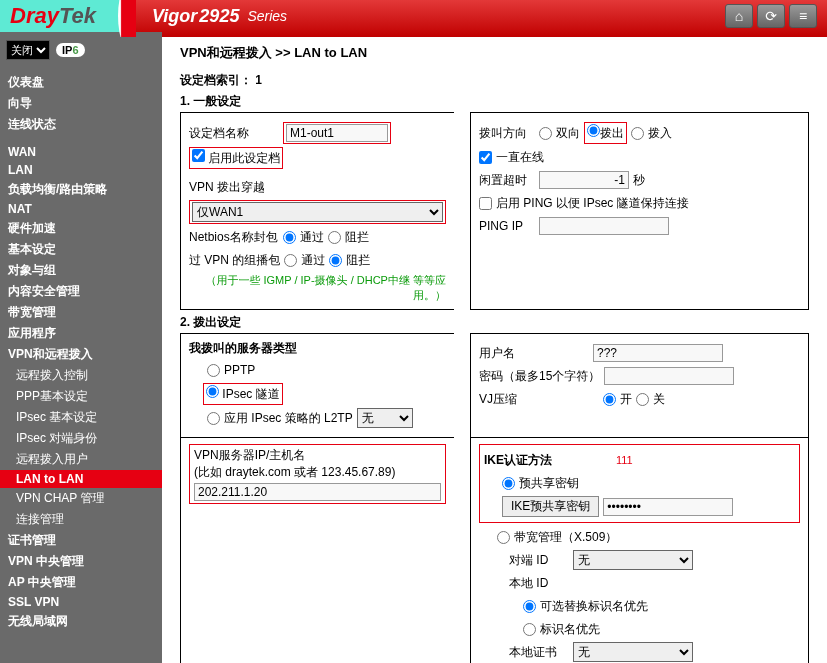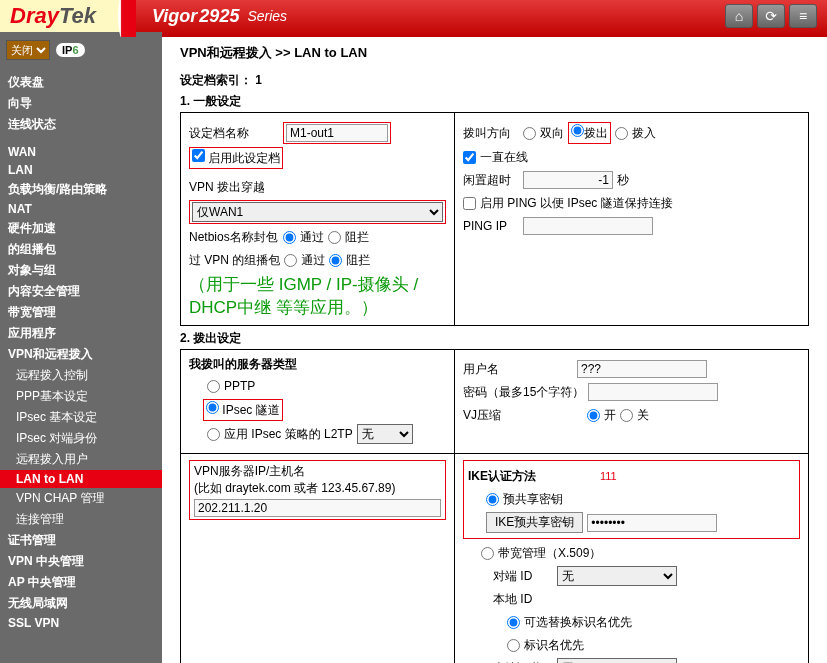--- a/index.html
+++ b/index.html
@@ -1,55 +1,55 @@
 <!DOCTYPE html>
 <html><head>
 <meta charset="utf-8">
 <style>
 * { box-sizing: border-box; margin: 0; padding: 0; }
 body { font-family: Arial, "Microsoft YaHei", sans-serif; font-size: 12px; background: #fff; width: 827px; }
-.header { display: flex; align-items: center; height: 32px; background: #fef9c3; }
+.header { display: flex; align-items: center; height: 32px; background: #5eead4; }
 .logo { display: flex; align-items: baseline; padding: 0 10px; font-weight: bold; font-style: italic; font-size: 22px; }
 .logo .d { color: #e60012; }
 .logo .r { color: #555; }
 .curve { width: 30px; height: 42px; background: linear-gradient(to right, #fff 48%, #e60012 52%); clip-path: ellipse(60% 100% at 100% 50%); }
 .title-bar { flex: 1; height: 42px; background: linear-gradient(#e84040, #c00000); color: #fff; display: flex; align-items: center; padding-left: 16px; font-size: 18px; font-style: italic; }
 .title-bar b { font-weight: bold; margin-right: 2px; }
 .title-bar .series { font-size: 14px; margin-left: 6px; }
 .header-icons { display: flex; gap: 4px; padding-right: 10px; height: 42px; align-items: center; background: linear-gradient(#e84040, #c00000); }
 .hicon { width: 28px; height: 24px; background: linear-gradient(#999, #666); border: 1px solid #555; border-radius: 3px; display: flex; align-items: center; justify-content: center; color: #fff; font-size: 14px; }
 .container { display: flex; }
 .sidebar { width: 162px; background: #6a6a6a; color: #fff; min-height: 621px; padding-top: 4px; }
 .sidebar-top { display: flex; align-items: center; padding: 4px 6px; gap: 6px; }
-.sidebar select { font-size: 11px; background: #a16207; color: #fff; border: 1px solid #555; }
+.sidebar select { font-size: 11px; background: #000000; color: #fff; border: 1px solid #555; }
 .ipv6-badge { background: #fff; color: #000; border-radius: 8px; padding: 1px 6px; font-size: 11px; font-weight: bold; }
 .ipv6-badge .six { color: #4a9a4a; }
 .menu { list-style: none; margin-top: 8px; }
 .menu li { padding: 2px 8px; font-size: 12px; cursor: pointer; white-space: nowrap; }
 .menu li.group { font-weight: bold; }
 .menu li.sub { padding-left: 16px; font-weight: normal; }
 .menu li.sep { height: 8px; }
 .menu li.active { background: #e60012; color: #fff; font-weight: bold; }
 .menu li.accent { color: #fff; }
 .content { flex: 1; padding: 10px 18px; }
 .breadcrumb { font-weight: bold; font-size: 13px; margin: 2px 0 10px; }
 .idx { font-weight: bold; margin-bottom: 2px; }
 .sec-title { font-weight: bold; margin: 4px 0 2px; }
-.twocol { display: flex; gap: 0; }
+.twocol { display: flex; gap: 16px; }
 .box { border: 1px solid #000; padding: 6px 8px; }
 .box.left { width: 274px; border-right: none; }
 .box.right { flex: 1; }
 .row { display: flex; align-items: center; margin: 3px 0; min-height: 20px; gap: 4px; }
 .row .lbl { min-width: 90px; }
 .row .lbl.sm { min-width: 56px; }
 input[type=text], input[type=password] { border: 1px solid #999; background: #f8f8f8; padding: 1px 3px; font-size: 12px; height: 18px; }
 select { font-size: 12px; border: 1px solid #666; background: #efefef; height: 20px; }
 .hl { border: 1px solid #e60012; padding: 1px 2px; display: inline-block; }
 .hl-row { border: 1px solid #e60012; padding: 2px 4px; }
-.green { color: #0b9b0b; font-size: 17px; }
+.green { color: #0b9b0b; font-size: 11px; text-align: right; }
 .dark { font-weight: bold; }
 .note-red { color: #e60012; font-size: 11px; position: relative; }
 .ind { margin-left: 18px; }
 button { font-size: 12px; padding: 1px 8px; background: #eee; border: 1px solid #888; }
 .subbox { border: 1px solid #000; padding: 6px 8px; margin-top: -1px; }
 </style>
 </head>
 <body>
 
 <div class="header">
@@ -79,39 +79,39 @@
     <ul class="menu">
       <li class="group">仪表盘</li>
       <li class="group">向导</li>
       <li class="group">连线状态</li>
       <li class="sep"></li>
       <li class="group">WAN</li>
       <li class="group">LAN</li>
       <li class="group">负载均衡/路由策略</li>
       <li class="group">NAT</li>
       <li class="group">硬件加速</li>
-      <li class="group">的组播包</li>
+      <li class="group">基本设定</li>
       <li class="group">对象与组</li>
       <li class="group">内容安全管理</li>
       <li class="group">带宽管理</li>
       <li class="group">应用程序</li>
       <li class="group accent">VPN和远程拨入</li>
       <li class="sub">远程拨入控制</li>
       <li class="sub">PPP基本设定</li>
       <li class="sub">IPsec 基本设定</li>
       <li class="sub">IPsec 对端身份</li>
       <li class="sub">远程拨入用户</li>
       <li class="sub active">LAN to LAN</li>
       <li class="sub">VPN CHAP 管理</li>
       <li class="sub">连接管理</li>
       <li class="group">证书管理</li>
       <li class="group">VPN 中央管理</li>
       <li class="group">AP 中央管理</li>
+      <li class="group">SSL VPN</li>
       <li class="group">无线局域网</li>
-      <li class="group">SSL VPN</li>
 
     </ul>
 
   </div>
 
   <div class="content">
     <div class="breadcrumb">
       <span>VPN和远程拨入</span> <span>&gt;&gt;</span> <span>LAN to LAN</span>
     </div>
 

